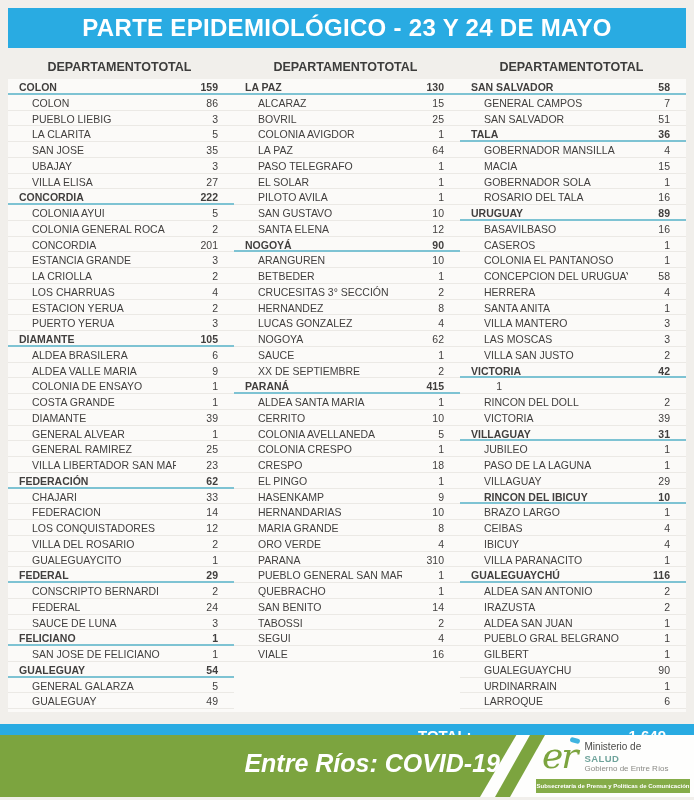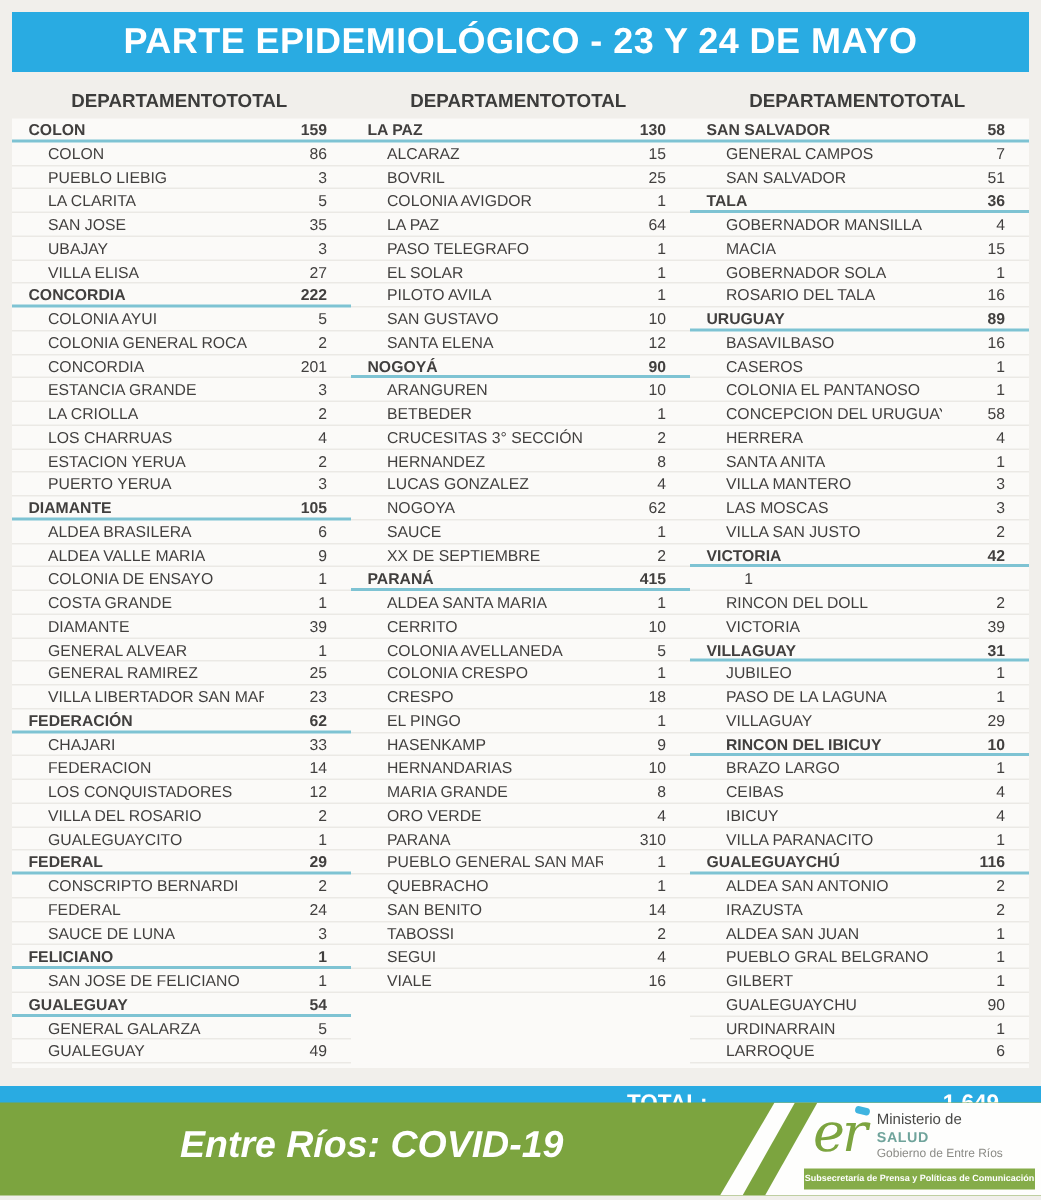--- a/index.html
+++ b/index.html
@@ -48,21 +48,21 @@
   }
   .total-bar .label { margin-left:418px; }
   .total-bar .value { margin-left:auto; margin-right:28px; }
   .banner {
     position:absolute; left:0; top:735px; width:694px; height:62px;
     background:var(--banner-green,#7CA43F);
   }
   .banner-title {
     position:absolute; left:120px; top:749px; width:380px;
     color:#fff; font-weight:bold; font-style:italic; font-size:25px;
-    text-align:left; white-space:nowrap;
+    text-align:right; white-space:nowrap;
   }
   .logo-plate {
     position:absolute; left:480px; top:735px; width:214px; height:62px;
     background:#FEFEFD;
     clip-path:polygon(17% 0, 100% 0, 100% 100%, 0 100%);
   }
   .slash-stripe {
     position:absolute; left:495px; top:735px; width:50px; height:62px;
     background:var(--banner-green,#7CA43F);
     clip-path:polygon(70% 0, 100% 0, 30% 100%, 0 100%);

